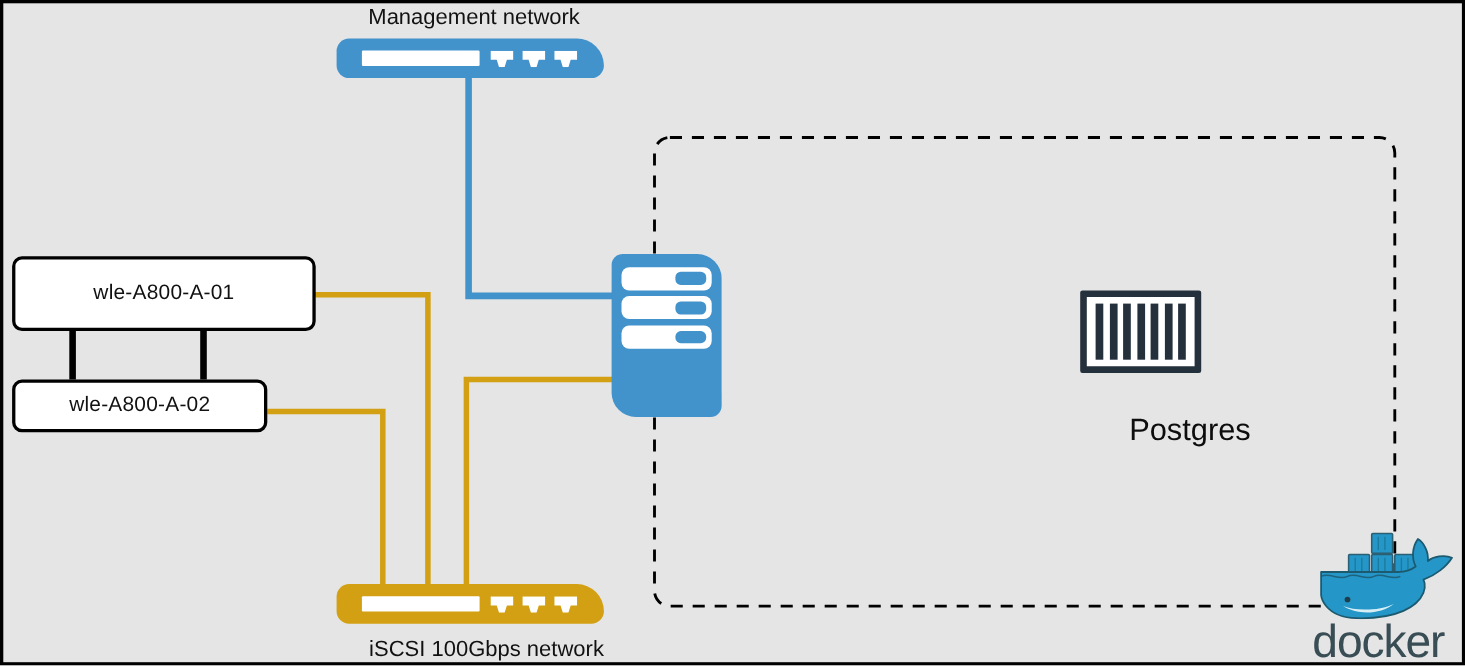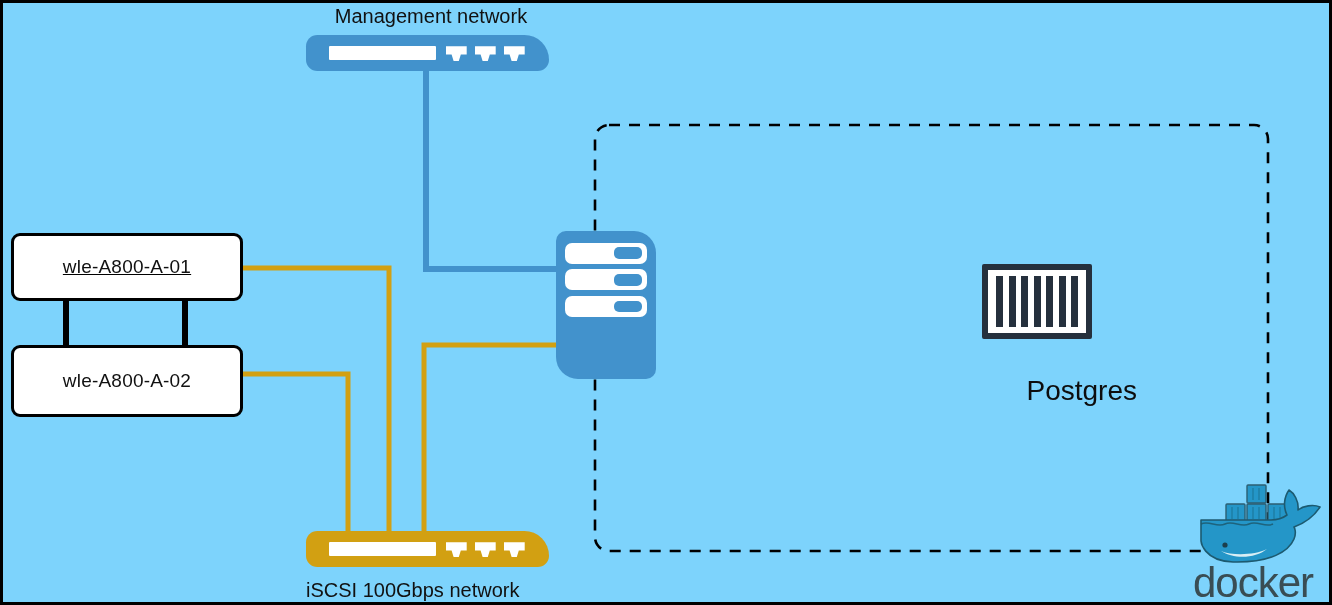--- a/index.html
+++ b/index.html
@@ -8,21 +8,21 @@
     padding: 0;
     background: #ffffff;
   }
   body {
     font-family: "Liberation Sans", sans-serif;
   }
   #canvas {
     position: relative;
     width: 1332px;
     height: 605px;
-    background: #7dd3fc;
+    background: #e5e5e5;
     box-sizing: border-box;
     border: 3px solid #000000;
     overflow: hidden;
     padding-left: 20px;
   }
   #wires {
     position: absolute;
     left: 0; top: 0;
     width: 1332px;
     height: 605px;
@@ -173,25 +173,25 @@
 
   <div class="switch" id="mgmt-switch" style="left:303px; top:32px; width:243px; height:36px; background:#4292cc;">
     <div class="sw-bar"></div>
     <div class="sw-ports">
       <div class="sw-port"></div>
       <div class="sw-port"></div>
       <div class="sw-port"></div>
     </div>
   </div>
 
-  <div class="host-box" style="left:8px; top:230px; width:232px; height:68px;text-decoration:underline;">
+  <div class="host-box" style="left:8px; top:230px; width:276px; height:68px;">
     <span class="host-text">wle-A800-A-01</span>
   </div>
 
-  <div class="host-box" style="left:8px; top:342px; width:232px; height:72px;">
+  <div class="host-box" style="left:8px; top:342px; width:232px; height:48px;">
     <span class="host-text">wle-A800-A-02</span>
   </div>
 
   <div class="server-icon" style="left:553px; top:228px; width:100px; height:148px; background:#4292cc;">
     <div class="srv-slot" style="top:8%;">
       <div class="srv-chip" style="background:#4292cc;"></div>
     </div>
     <div class="srv-slot" style="top:26%;">
       <div class="srv-chip" style="background:#4292cc;"></div>
     </div>
@@ -202,21 +202,21 @@
 
   <div class="switch" id="iscsi-switch" style="left:303px; top:528px; width:243px; height:36px; background:#d2a012;">
     <div class="sw-bar"></div>
     <div class="sw-ports">
       <div class="sw-port"></div>
       <div class="sw-port"></div>
       <div class="sw-port"></div>
     </div>
   </div>
 
-  <div class="node-label iscsi-label" style="left:303px; top:576px; width:243px; text-align:left;">iSCSI 100Gbps network</div>
+  <div class="node-label iscsi-label" style="left:303px; top:576px; width:243px; text-align:right;">iSCSI 100Gbps network</div>
 
   <div class="container-glyph" style="left:979px; top:261px; width:110px; height:75px;">
     <div class="container-bars">
       <i></i>
       <i></i>
       <i></i>
       <i></i>
       <i></i>
       <i></i>
       <i></i>

